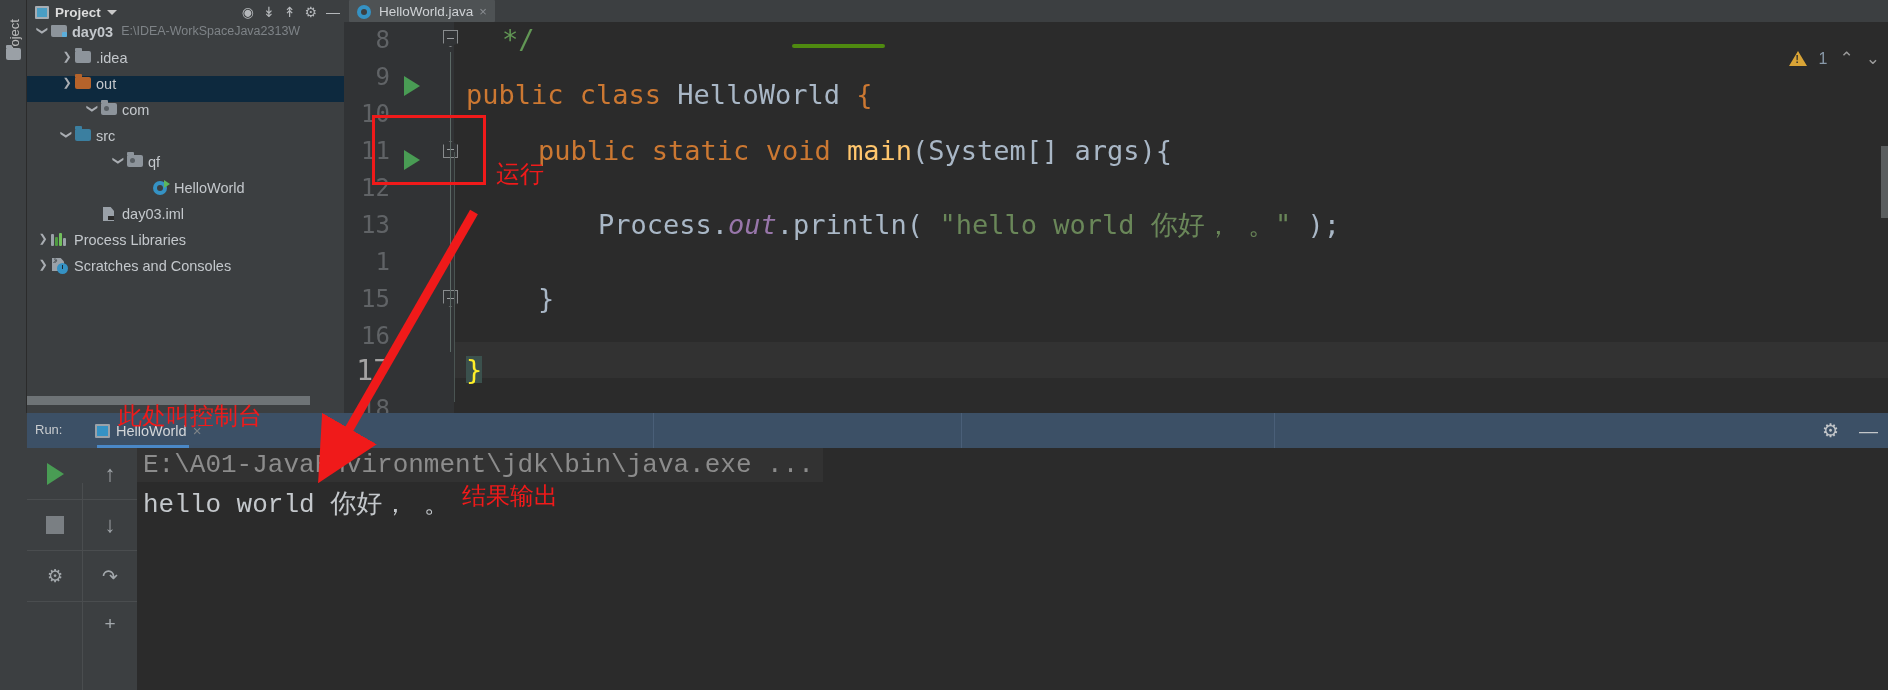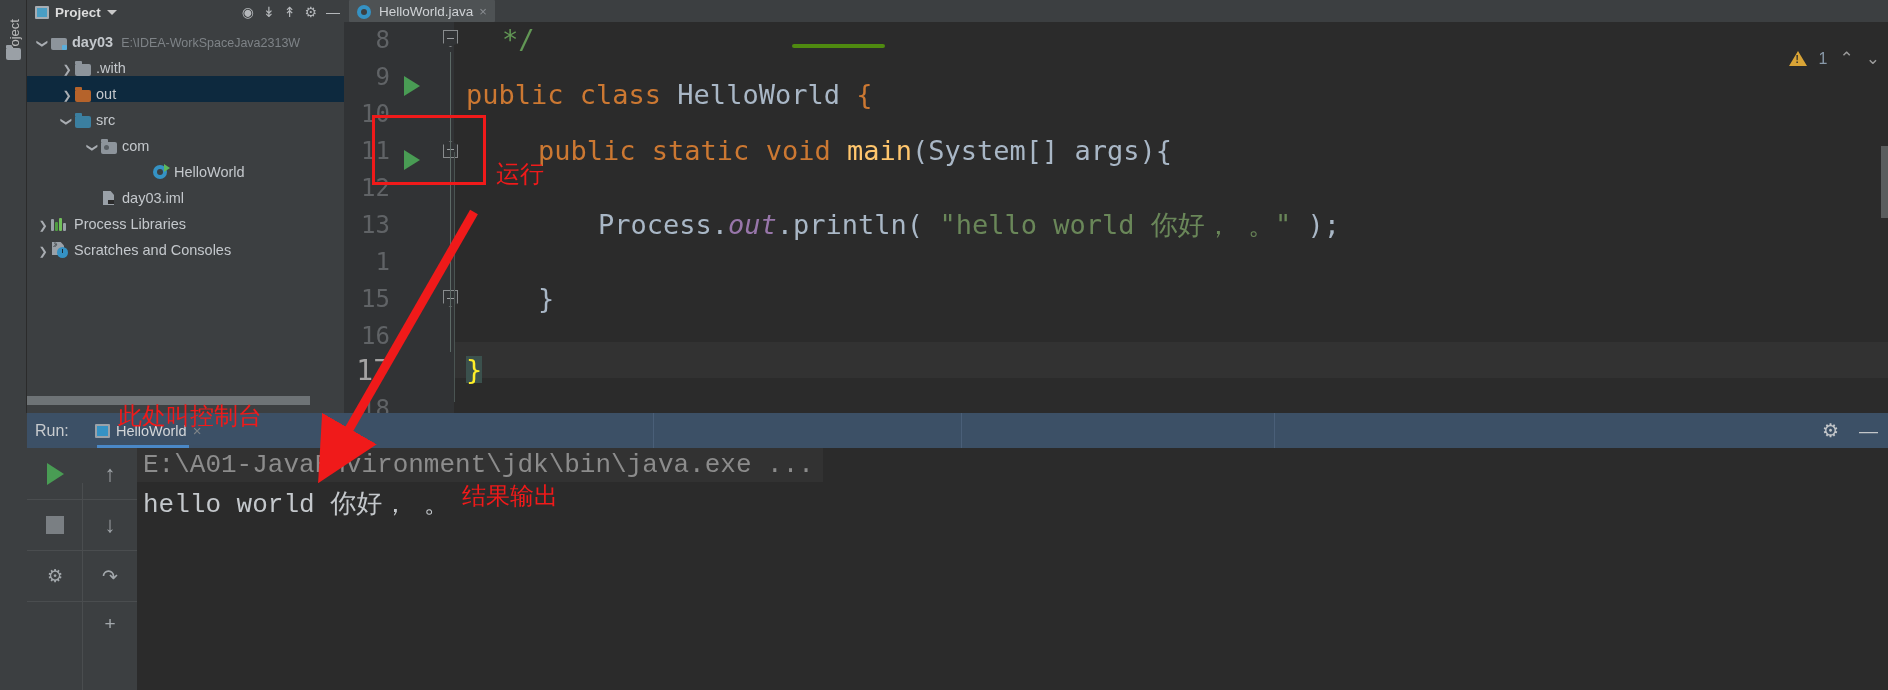--- a/index.html
+++ b/index.html
@@ -51,21 +51,21 @@
   .ph-chev {
     margin-left: 6px; width: 0; height: 0;
     border-left: 5px solid transparent; border-right: 5px solid transparent;
     border-top: 5px solid #c9c9c9;
   }
   .ph-tools { position: absolute; right: 4px; top: 0; display: flex; align-items: center; height: 24px; gap: 9px; }
   .ph-tools .ticon { color: #b4b7ba; font-size: 14px; line-height: 1; }
 
   .tree { position: absolute; left: 0; top: 24px; width: 317px; }
   .row {
-    position: relative; height: 26px; display: flex; align-items: flex-end;
+    position: relative; height: 26px; display: flex; align-items: flex-start;
     color: #c4c8cc; font-size: 14.5px; white-space: nowrap;
   }
   .row.sel { background: #0d293e; }
   .row .arrow {
     width: 16px; text-align: center; color: #a9adb2; font-size: 11px; flex: 0 0 16px;
   }
   .row .arrow.down:before { content: "\276F"; display: inline-block; transform: rotate(90deg); }
   .row .arrow.right:before { content: "\276F"; display: inline-block; }
   .row .label { margin-left: 5px; }
   .row .sub { color: #7e8387; font-size: 12.5px; margin-left: 8px; }
@@ -238,21 +238,21 @@
   
   .runpanel {
     position: absolute; left: 0; top: 413px; width: 1888px; height: 277px;
     background: #3c3f41;
   }
   .run-header {
     position: absolute; left: 27px; top: 0; right: 0; height: 35px;
     background: #3c5066;
   }
   .run-label {
-    position: absolute; left: 8px; top: 9px; color: #c8cbce; font-size: 16px;
+    position: absolute; left: 8px; top: 9px; color: #c8cbce; font-size: 13px;
   }
   .run-tab {
     position: absolute; left: 62px; top: 0; height: 35px;
     display: flex; align-items: center; gap: 6px; padding: 0 10px 0 6px;
   }
   .run-tab .ricon {
     width: 15px; height: 14px; border: 2px solid #9aa1a8; background: #3592c4; border-radius: 1px;
   }
   .run-tab .rlbl { color: #d2d5d8; font-size: 14.5px; }
   .run-tab .rclose { color: #7e8387; font-size: 15px; }
@@ -344,43 +344,50 @@
       <div class="row" style="padding-left:8px">
         <span class="arrow down"></span>
         <span class="fico mod"></span>
         <span class="label" style="font-weight:700">day03</span>
         <span class="sub">E:\IDEA-WorkSpaceJava2313W</span>
       </div>
 
       <div class="row" style="padding-left:32px">
         <span class="arrow right"></span>
         <span class="fico gray"></span>
-        <span class="label">.with</span>
+        <span class="label">.idea</span>
       </div>
 
       <div class="row sel" style="padding-left:32px">
         <span class="arrow right"></span>
         <span class="fico orange"></span>
         <span class="label">out</span>
-      </div>
-
-      <div class="row" style="padding-left:32px">
-        <span class="arrow down"></span>
-        <span class="fico blue"></span>
-        <span class="label">src</span>
       </div>
 
       <div class="row" style="padding-left:58px">
         <span class="arrow down"></span>
         <span class="fico pkg">
             <i class="dot"></i>
           </span>
         <span class="label">com</span>
       </div>
 
+      <div class="row" style="padding-left:32px">
+        <span class="arrow down"></span>
+        <span class="fico blue"></span>
+        <span class="label">src</span>
+      </div>
+
+      <div class="row" style="padding-left:84px">
+        <span class="arrow down"></span>
+        <span class="fico pkg">
+            <i class="dot"></i>
+          </span>
+        <span class="label">qf</span>
+      </div>
 
       <div class="row" style="padding-left:126px">
         <span class="cico">
             <i class="c"></i>
             <i class="tri"></i>
           </span>
         <span class="label">HelloWorld</span>
       </div>
 
       <div class="row" style="padding-left:74px">

